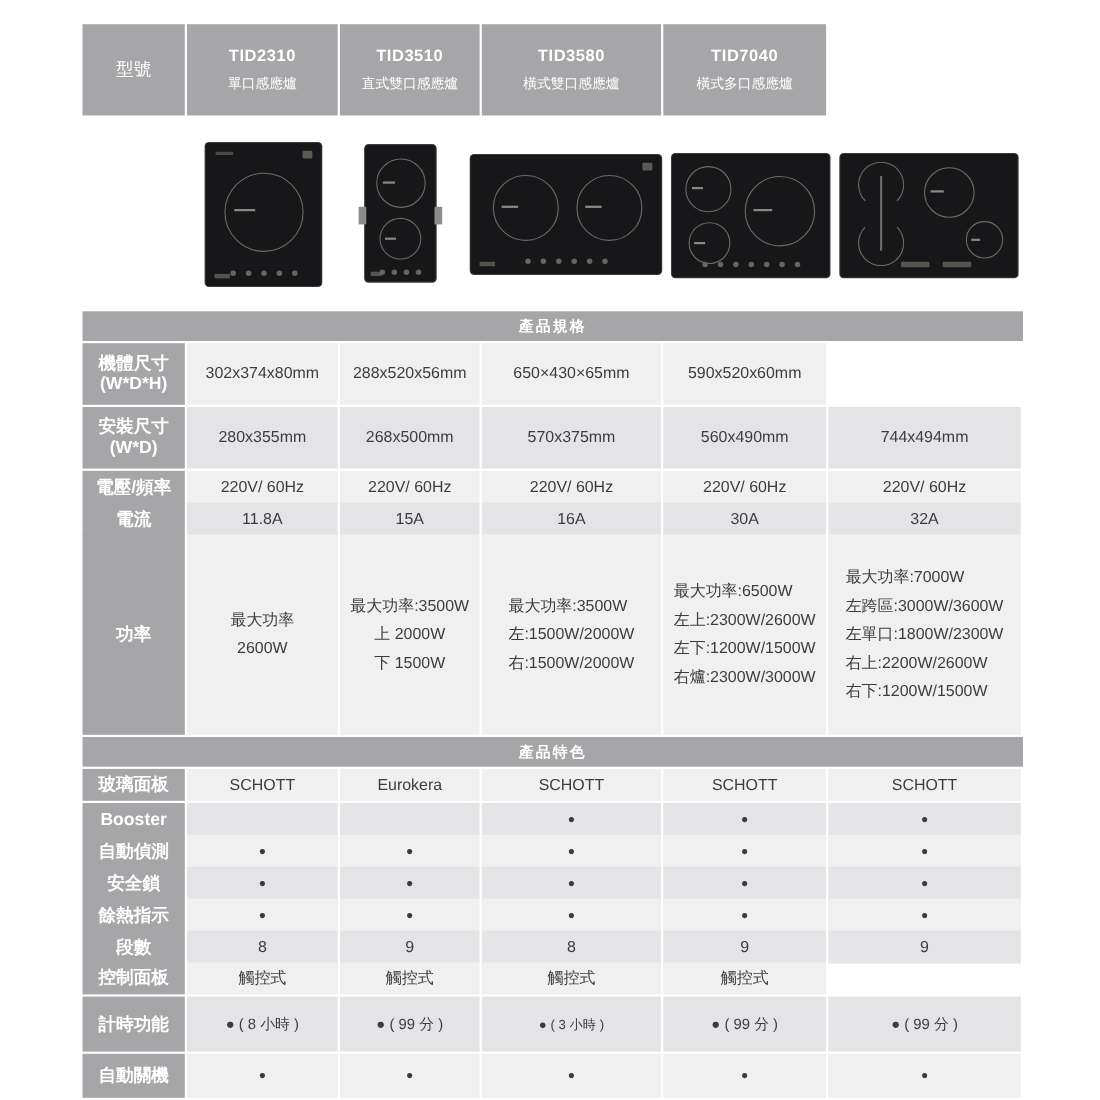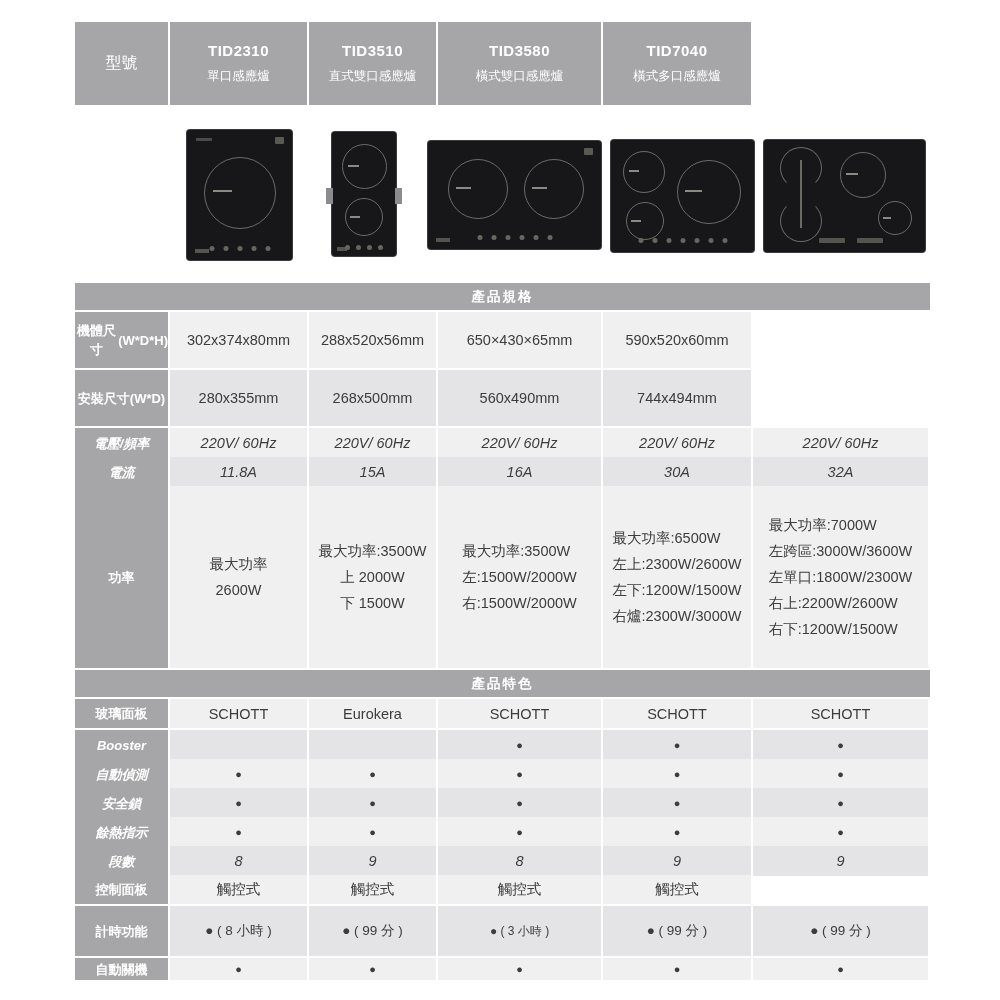--- a/index.html
+++ b/index.html
@@ -3,40 +3,40 @@
 <meta charset="utf-8">
 <style>
   * { box-sizing: border-box; margin: 0; padding: 0; }
   html,body { background:#ffffff; width:1000px; font-family:"Liberation Sans","DejaVu Sans",sans-serif; }
   .page { position:relative; width:1000px; height:1000px; background:#fff; overflow:hidden; }
   .table-wrap { position:absolute; left:75px; top:22px; width:855px; }
 
   .trow { display:grid; grid-template-columns:93px 137px 127px 163px 148px 175px; column-gap:2px; margin-bottom:2px; }
   .cell { display:flex; align-items:center; justify-content:center; text-align:center; }
   .gray { background:#a6a6a8; color:#ffffff; }
-  .label-cell { font-size:13px; font-weight:bold; flex-direction:row; line-height:19px; }
+  .label-cell { font-size:16px; font-weight:bold; flex-direction:column; line-height:19px; }
   .val { color:#3c3c3e; font-size:14.5px; }
   .row-light .val { background:#f0f0f1; }
   .row-dark  .val { background:#e4e4e7; }
 
   .header-row { height:83px; }
   .header-row .cell { height:83px; }
   .model-cell { flex-direction:column; }
   .model-id  { font-size:15px; font-weight:bold; letter-spacing:0.5px; }
   .model-sub { font-size:12.5px; margin-top:9px; }
 
   .section-bar { height:27px; background:#a6a6a8; color:#fff; font-size:13.5px; font-weight:bold;
                  display:flex; align-items:center; justify-content:center; letter-spacing:2px; margin-bottom:2px; }
 
   .h56 { height:56px; }  .h56 .cell{height:56px;}
-  .h27 { height:27px; }  .h27 .cell{height:30px;font-style:italic;}
+  .h27 { height:27px; }  .h27 .cell{height:30px;}
   .h182{ height:182px;}  .h182 .cell{height:182px;}
   .h29 { height:29px; }  .h29 .cell{height:29px;}
   .h50 { height:50px; }  .h50 .cell{height:50px;}
-  .h32 { height:32px; }  .h32 .cell{height:22px;}
+  .h32 { height:32px; }  .h32 .cell{height:40px;}
 
   .power-lines { line-height:26px; font-size:14.5px; }
   .power-left  { display:inline-block; text-align:left; }
   .dot { font-size:11px; }
 
   
   .images-row { position:relative; height:176px; }
   .cooktop { position:absolute; background:#17171a; border-radius:3px; box-shadow:0 0 0 1px #3a3a3d; }
   .ring { position:absolute; border:1.5px solid #6b6b66; border-radius:50%; }
   .ring .mark { position:absolute; left:12%; top:46%; width:26%; height:2px; background:#8a8a82; }
@@ -184,20 +184,21 @@
           <div class="cell val">650×430×65mm</div>
           <div class="cell val">590x520x60mm</div>
         </div>
         <div class="trow h56 row-dark">
           <div class="cell gray label-cell">
             <span>安裝尺寸</span>
             <span>(W*D)</span>
           </div>
           <div class="cell val">280x355mm</div>
           <div class="cell val">268x500mm</div>
+          <div class="cell val">570x375mm</div>
           <div class="cell val">560x490mm</div>
           <div class="cell val">744x494mm</div>
         </div>
         <div class="trow h27 row-light">
           <div class="cell gray label-cell">
             <span>電壓/頻率</span>
           </div>
           <div class="cell val">220V/ 60Hz</div>
           <div class="cell val">220V/ 60Hz</div>
           <div class="cell val">220V/ 60Hz</div>

